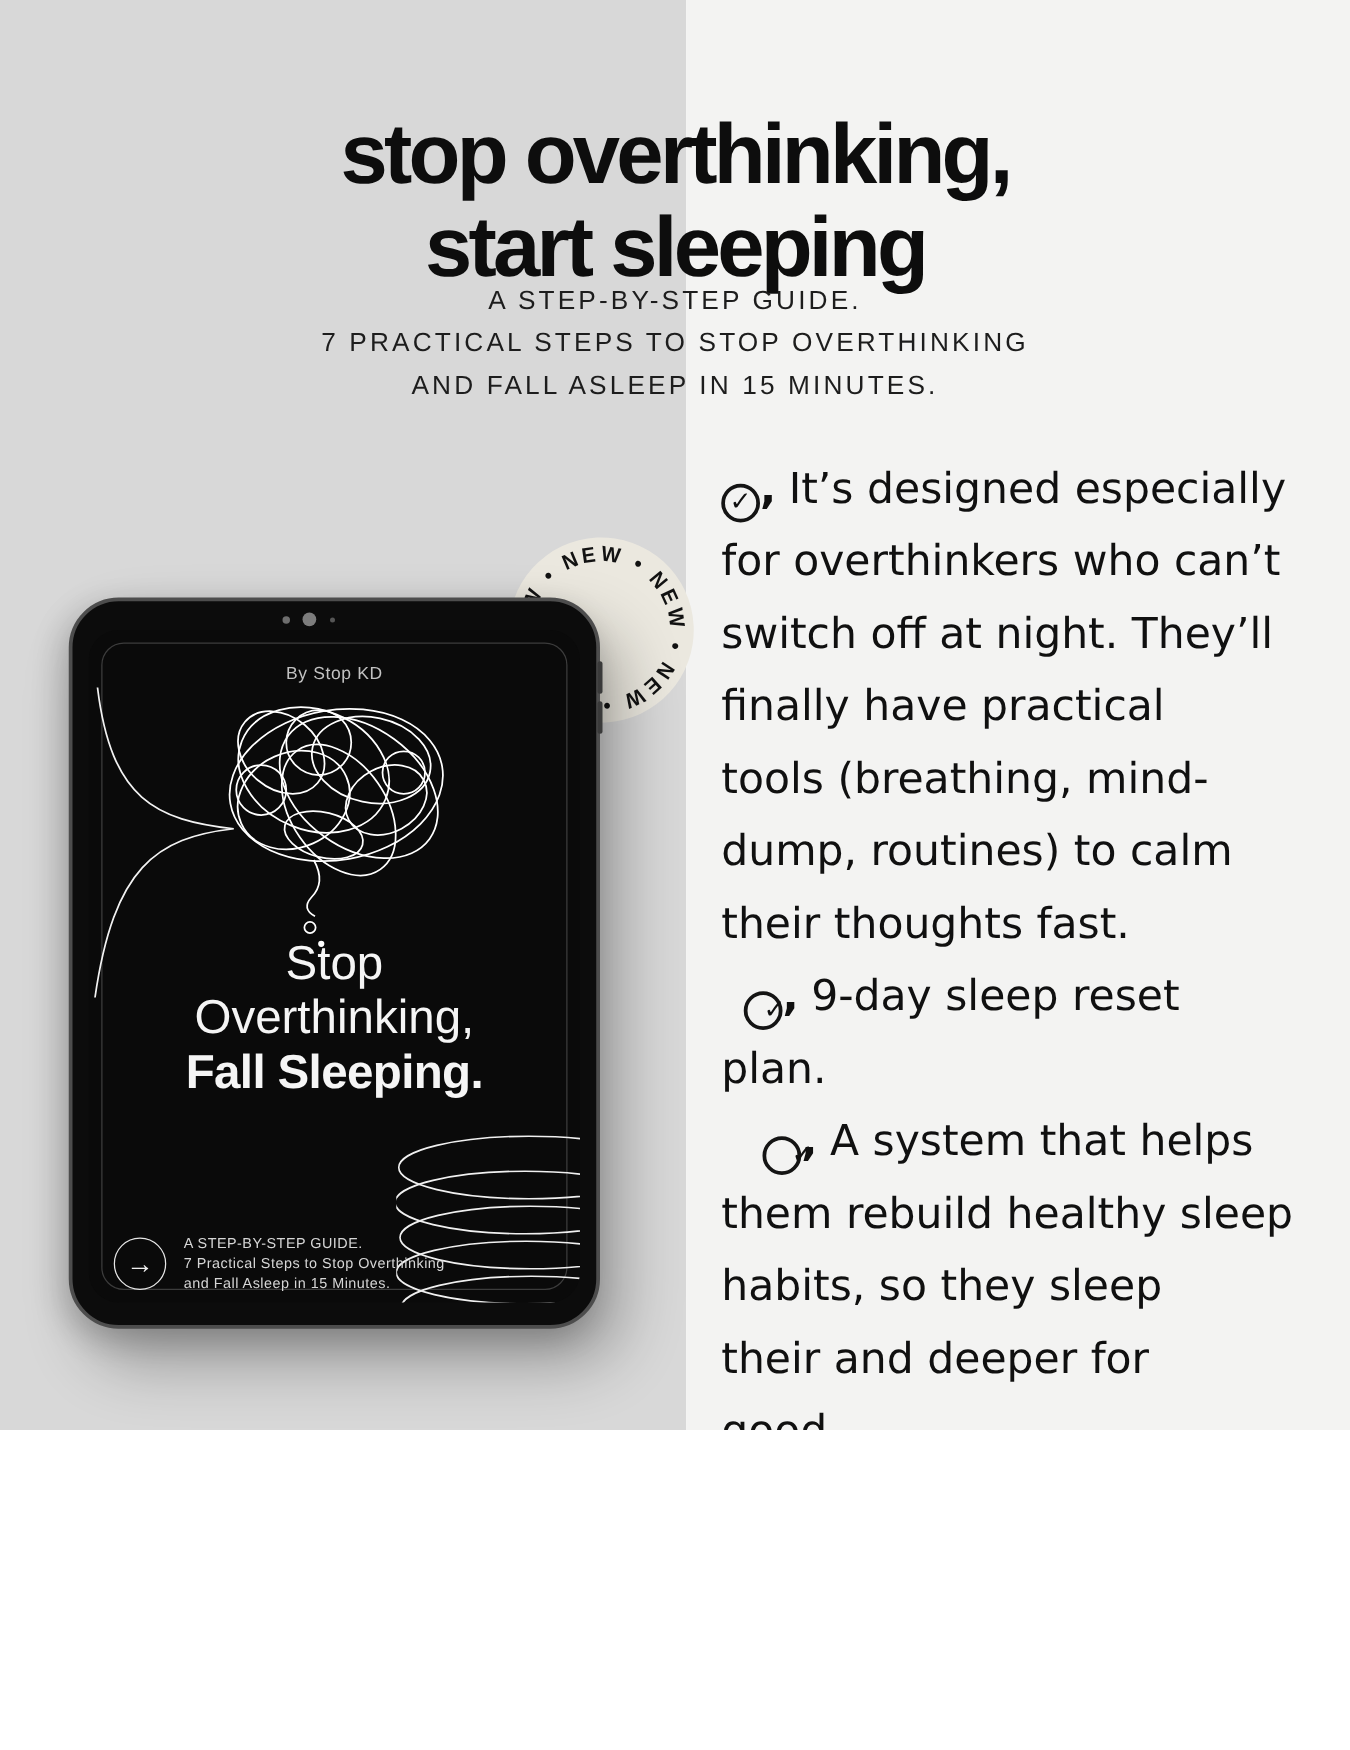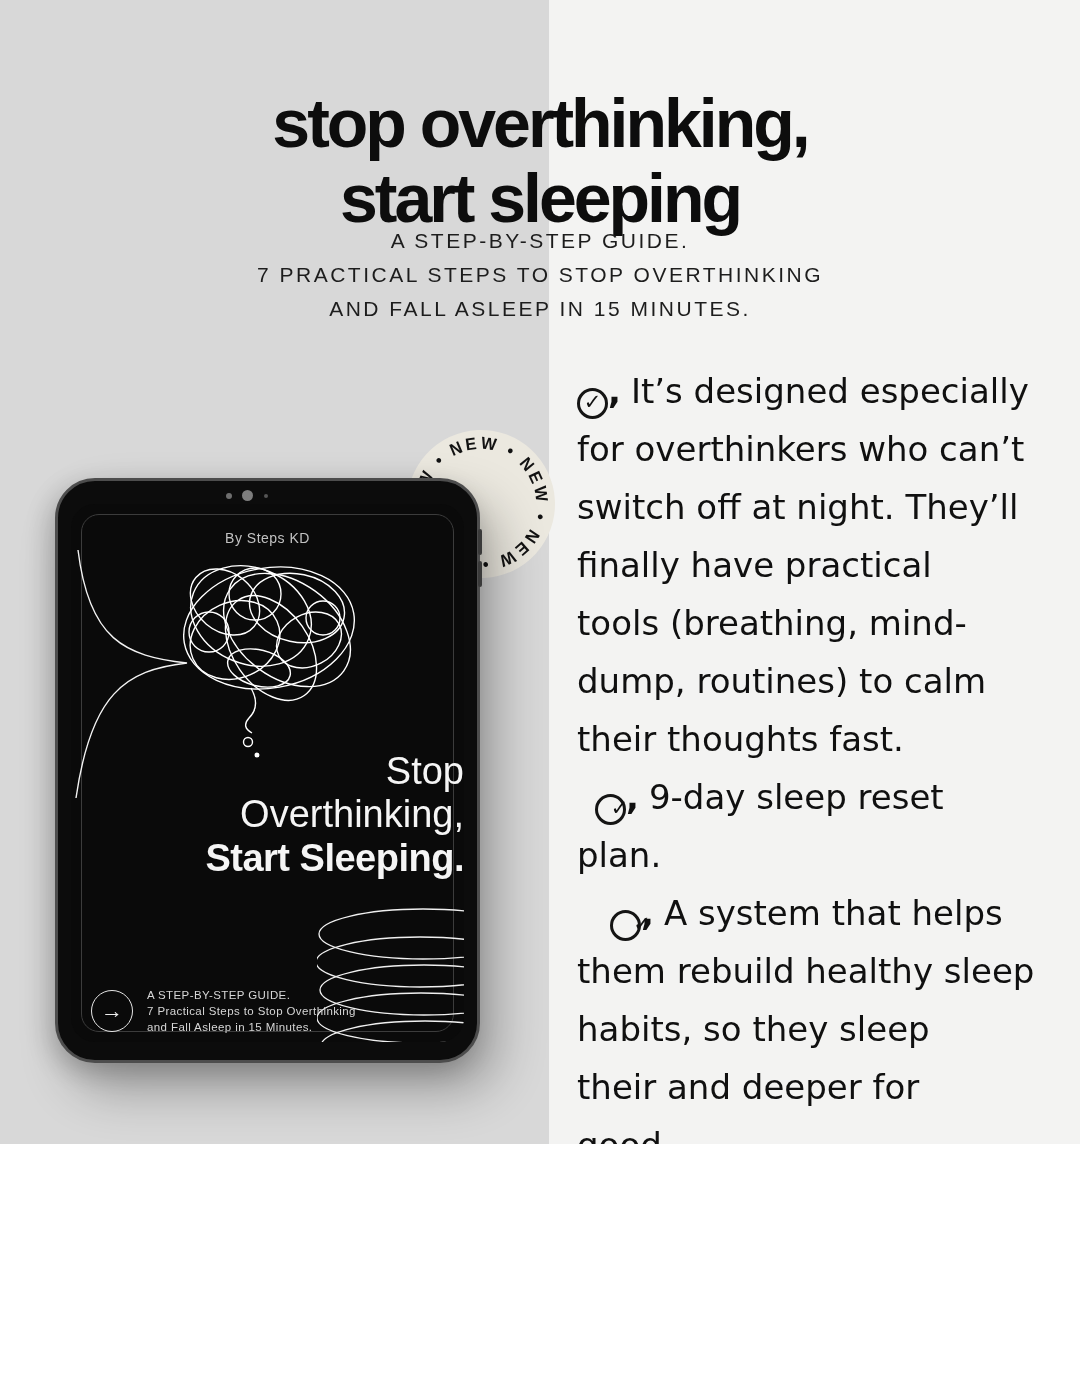--- a/index.html
+++ b/index.html
@@ -39,21 +39,21 @@
   .dot.d2{left:184px;top:1px;width:11px;height:11px;background:#7d7d7d;}
   .dot.d3{left:206px;top:5px;width:4px;height:4px;background:#565656;}
   .screen{position:absolute;left:13px;right:13px;top:23px;bottom:18px;
           background:var(--screen,#0a0a0a);border-radius:24px;overflow:hidden;}
   .screen-border{position:absolute;left:10px;right:10px;top:10px;bottom:10px;
           border:1px solid #3c3c3c;border-radius:18px;pointer-events:none;}
   .cover-author{position:absolute;left:0;top:26px;width:100%;text-align:center;
           font-size:14px;letter-spacing:.5px;color:#c2c2c2;}
   .curve-art{position:absolute;left:2px;top:40px;}
   .scribble-art{position:absolute;left:80px;top:32px;}
-  .cover-title{position:absolute;left:0;top:246px;width:100%;text-align:right;
+  .cover-title{position:absolute;left:0;top:246px;width:100%;text-align:center;
           color:var(--cover_text,#f5f5f5);}
   .cover-title .light{font-size:38px;line-height:43px;font-weight:300;white-space:pre-line;}
   .cover-title .bold{font-size:38px;line-height:44px;font-weight:700;letter-spacing:-.5px;}
   .coil-art{position:absolute;left:246px;top:404px;}
   .cover-caption{position:absolute;left:20px;top:483px;display:flex;align-items:center;}
   .arrow-circle{width:40px;height:40px;border:1.6px solid #e6e6e6;border-radius:50%;
           display:flex;align-items:center;justify-content:center;flex:0 0 auto;}
   .arrow-glyph{color:#eee;font-size:22px;line-height:1;}
   .caption-lines{margin-left:14px;font-size:11.5px;line-height:16px;color:#d6d6d6;
           letter-spacing:.4px;white-space:pre-line;}
@@ -110,21 +110,21 @@
     <div class="side-btn b2"></div>
     <div class="camera-dots">
       <span class="dot d1"></span>
       <span class="dot d2"></span>
       <span class="dot d3"></span>
     </div>
 
     <div class="screen">
       <div class="screen-border"></div>
 
-      <div class="cover-author">By Steps KD</div>
+      <div class="cover-author">By Stop KD</div>
 
       <svg class="curve-art" width="120" height="260" viewBox="0 0 120 260">
         <path d="M 5 6 C 16 96, 52 112, 114 119 C 52 126, 18 150, 3 254" fill="none" stroke="#f2f2f2" stroke-width="1.4"></path>
       </svg>
 
       <svg class="scribble-art" width="236" height="230" viewBox="0 0 236 230">
         <g fill="none" stroke="#ffffff" stroke-width="1.4">
           <ellipse cx="118" cy="92" rx="86" ry="60" transform="rotate(-10 118 92)"></ellipse>
           <ellipse cx="100" cy="80" rx="62" ry="48" transform="rotate(22 100 80)"></ellipse>
           <ellipse cx="136" cy="94" rx="70" ry="48" transform="rotate(36 136 94)"></ellipse>
@@ -139,21 +139,21 @@
           <ellipse cx="108" cy="132" rx="32" ry="18" transform="rotate(14 108 132)"></ellipse>
           <path d="M100 152 q10 18 -2 30 q-8 9 3 15"></path>
           <circle cx="97" cy="206" r="4.5"></circle>
           <circle cx="106" cy="219" r="1.8" fill="#ffffff"></circle>
         </g>
       </svg>
 
       <div class="cover-title">
         <div class="light">Stop
 Overthinking,</div>
-        <div class="bold">Start Sleeping.</div>
+        <div class="bold">Fall Sleeping.</div>
       </div>
 
       <svg class="coil-art" width="151" height="150" viewBox="0 0 151 150">
         <g fill="none" stroke="#f0f0f0" stroke-width="1.3">
           <ellipse cx="106" cy="26" rx="104" ry="25"></ellipse>
           <ellipse cx="103" cy="54" rx="104" ry="25"></ellipse>
           <ellipse cx="107" cy="82" rx="104" ry="25"></ellipse>
           <ellipse cx="104" cy="110" rx="104" ry="25"></ellipse>
           <ellipse cx="108" cy="138" rx="104" ry="25"></ellipse>
         </g>

